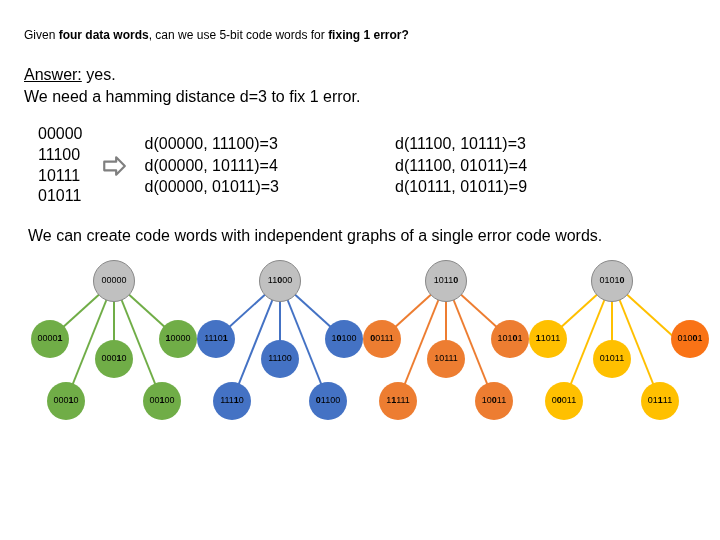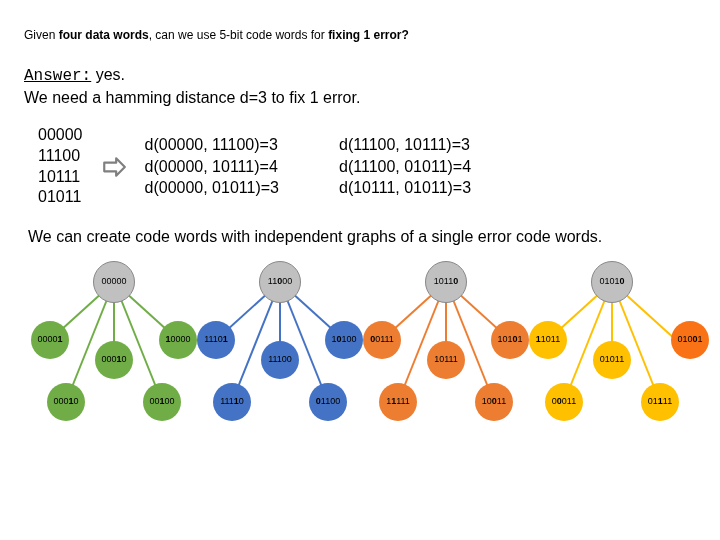--- a/index.html
+++ b/index.html
@@ -1,26 +1,26 @@
 <!DOCTYPE html>
 <html><head>
 <meta charset="utf-8">
 <style>
   * { margin: 0; padding: 0; box-sizing: border-box; }
   body { width: 720px; height: 540px; background: #fff; font-family: Arial, Helvetica, sans-serif; color: #000; position: relative; }
   .slide { padding: 28px 24px 0 24px; }
   .question { font-size: 12px; margin-bottom: 24px; }
   .question .b { font-weight: bold; }
   .answer { font-size: 16px; margin-bottom: 4px; }
-  .answer .u { text-decoration: underline; font-family: Liberation Mono, monospace; }
+  .answer .u { text-decoration: underline; }
   .explain { font-size: 16px; margin-bottom: 18px; }
   .row1 { display: flex; align-items: center; gap: 18px; margin-left: 14px; margin-bottom: 20px; }
   .words { font-size: 16px; line-height: 1.3; }
   .arrow-icon svg { width: 26px; height: 26px; display: block; }
-  .dists { display: flex; gap: 60px; }
+  .dists { display: flex; gap: 116px; }
   .dcol { font-size: 16px; line-height: 1.35; }
   .create { font-size: 16px; margin: 8px 0 16px 4px; }
   .graphs { display: flex; justify-content: space-between; padding: 0 4px; }
   .graph { position: relative; width: 172px; height: 170px; }
   .node { position: absolute; border-radius: 50%; display: flex; align-items: center; justify-content: center; text-align: center; font-size: 9px; line-height: 1.05; font-weight: 500; }
   .node.center { width: 42px; height: 42px; background: #c0c0c0; border: 1px solid #888; z-index: 2; }
   .node.leaf { width: 38px; height: 38px; z-index: 2; border: none; }
   .bold-char { font-weight: bold; }
   .edges { position: absolute; left: 0; top: 0; width: 172px; height: 170px; z-index: 1; }
 </style>
@@ -51,21 +51,21 @@
     </span>
     <div class="dists">
       <div class="dcol">
         <div>d(00000, 11100)=3</div>
           <div>d(00000, 10111)=4</div>
           <div>d(00000, 01011)=3</div>
       </div>
       <div class="dcol">
         <div>d(11100, 10111)=3</div>
           <div>d(11100, 01011)=4</div>
-          <div>d(10111, 01011)=3</div>
+          <div>d(10111, 01011)=9</div>
       </div>
     </div>
   </div>
 
   <p class="create">We can create code words with independent graphs of a single error code words.</p>
 
   <div class="graphs">
     <div class="graph">
         <svg class="edges" viewBox="0 0 172 170">
           <line x1="86" y1="20" x2="22" y2="78" stroke="#70ad47" stroke-width="2"></line>

